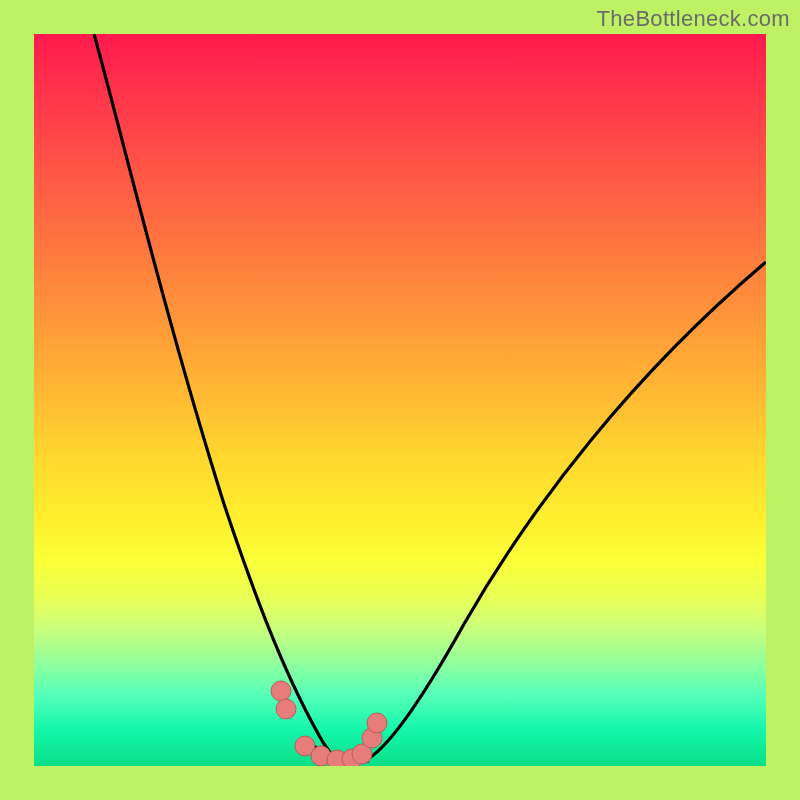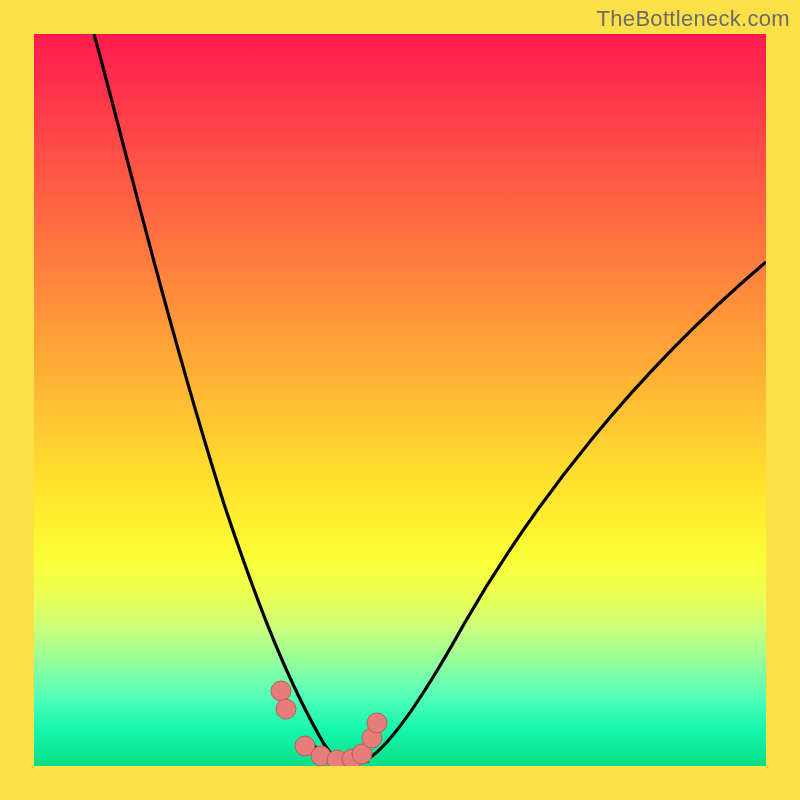--- a/index.html
+++ b/index.html
@@ -10,21 +10,21 @@
     background: #000;
     overflow: hidden;
     font-family: Arial, Helvetica, sans-serif;
   }
   .frame {
     position: absolute;
     left: 0;
     top: 0;
     width: 800px;
     height: 800px;
-    background: #fde047;
+    background: #bef264;
   }
   .plot-area {
     position: absolute;
     left: 34px;
     top: 34px;
     width: 732px;
     height: 732px;
     
     background: linear-gradient(to bottom,
       #ff1a4e 0%,

